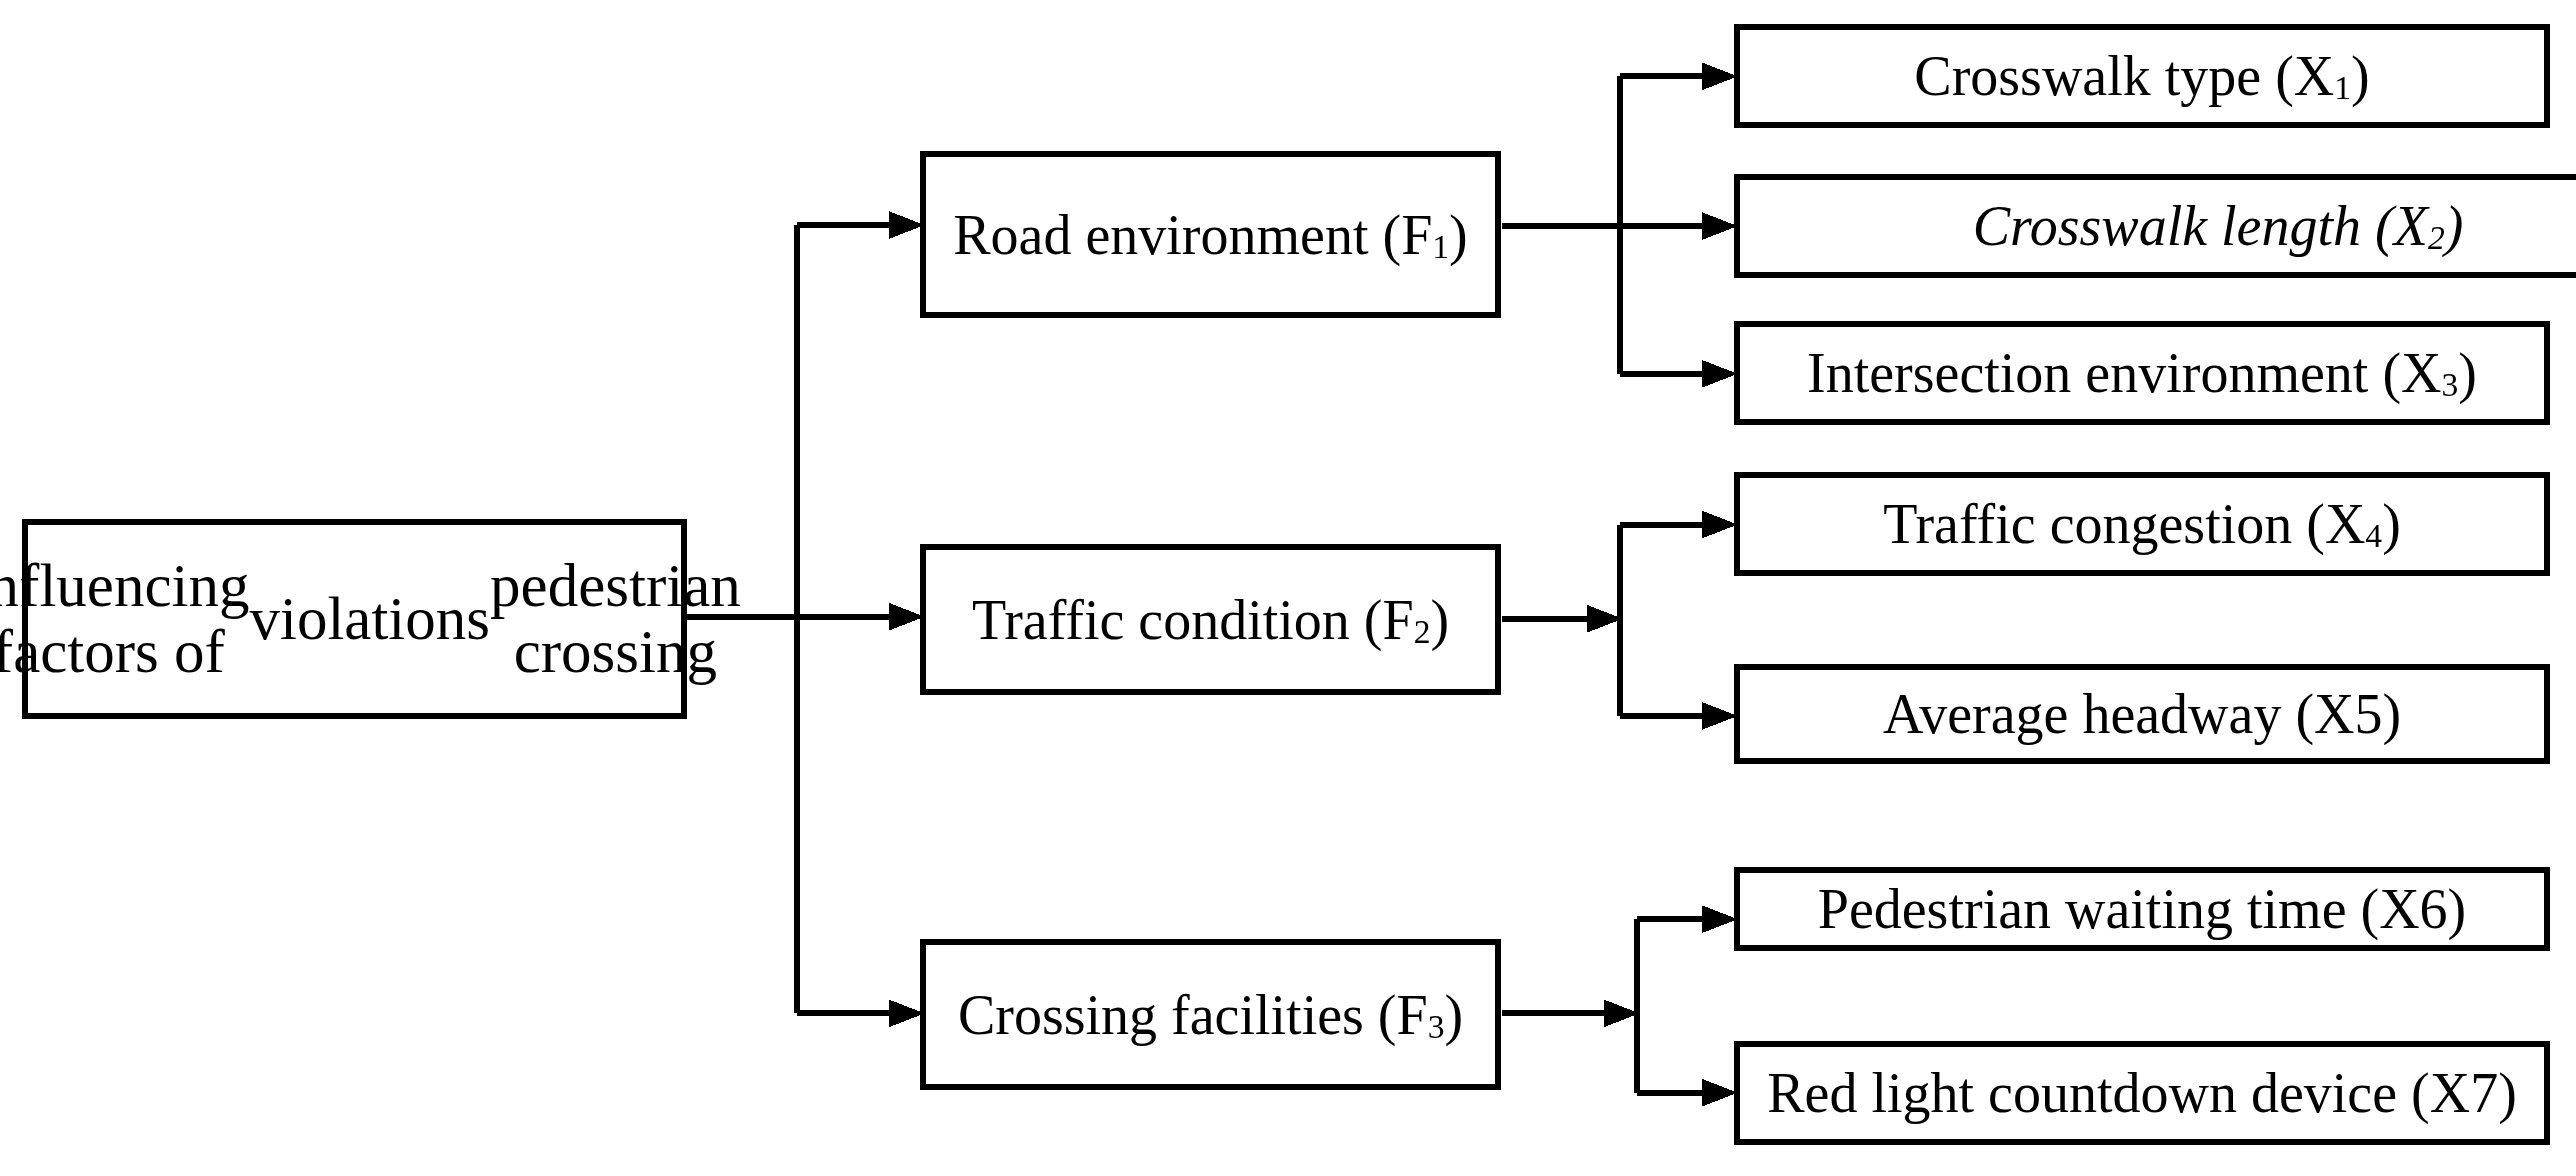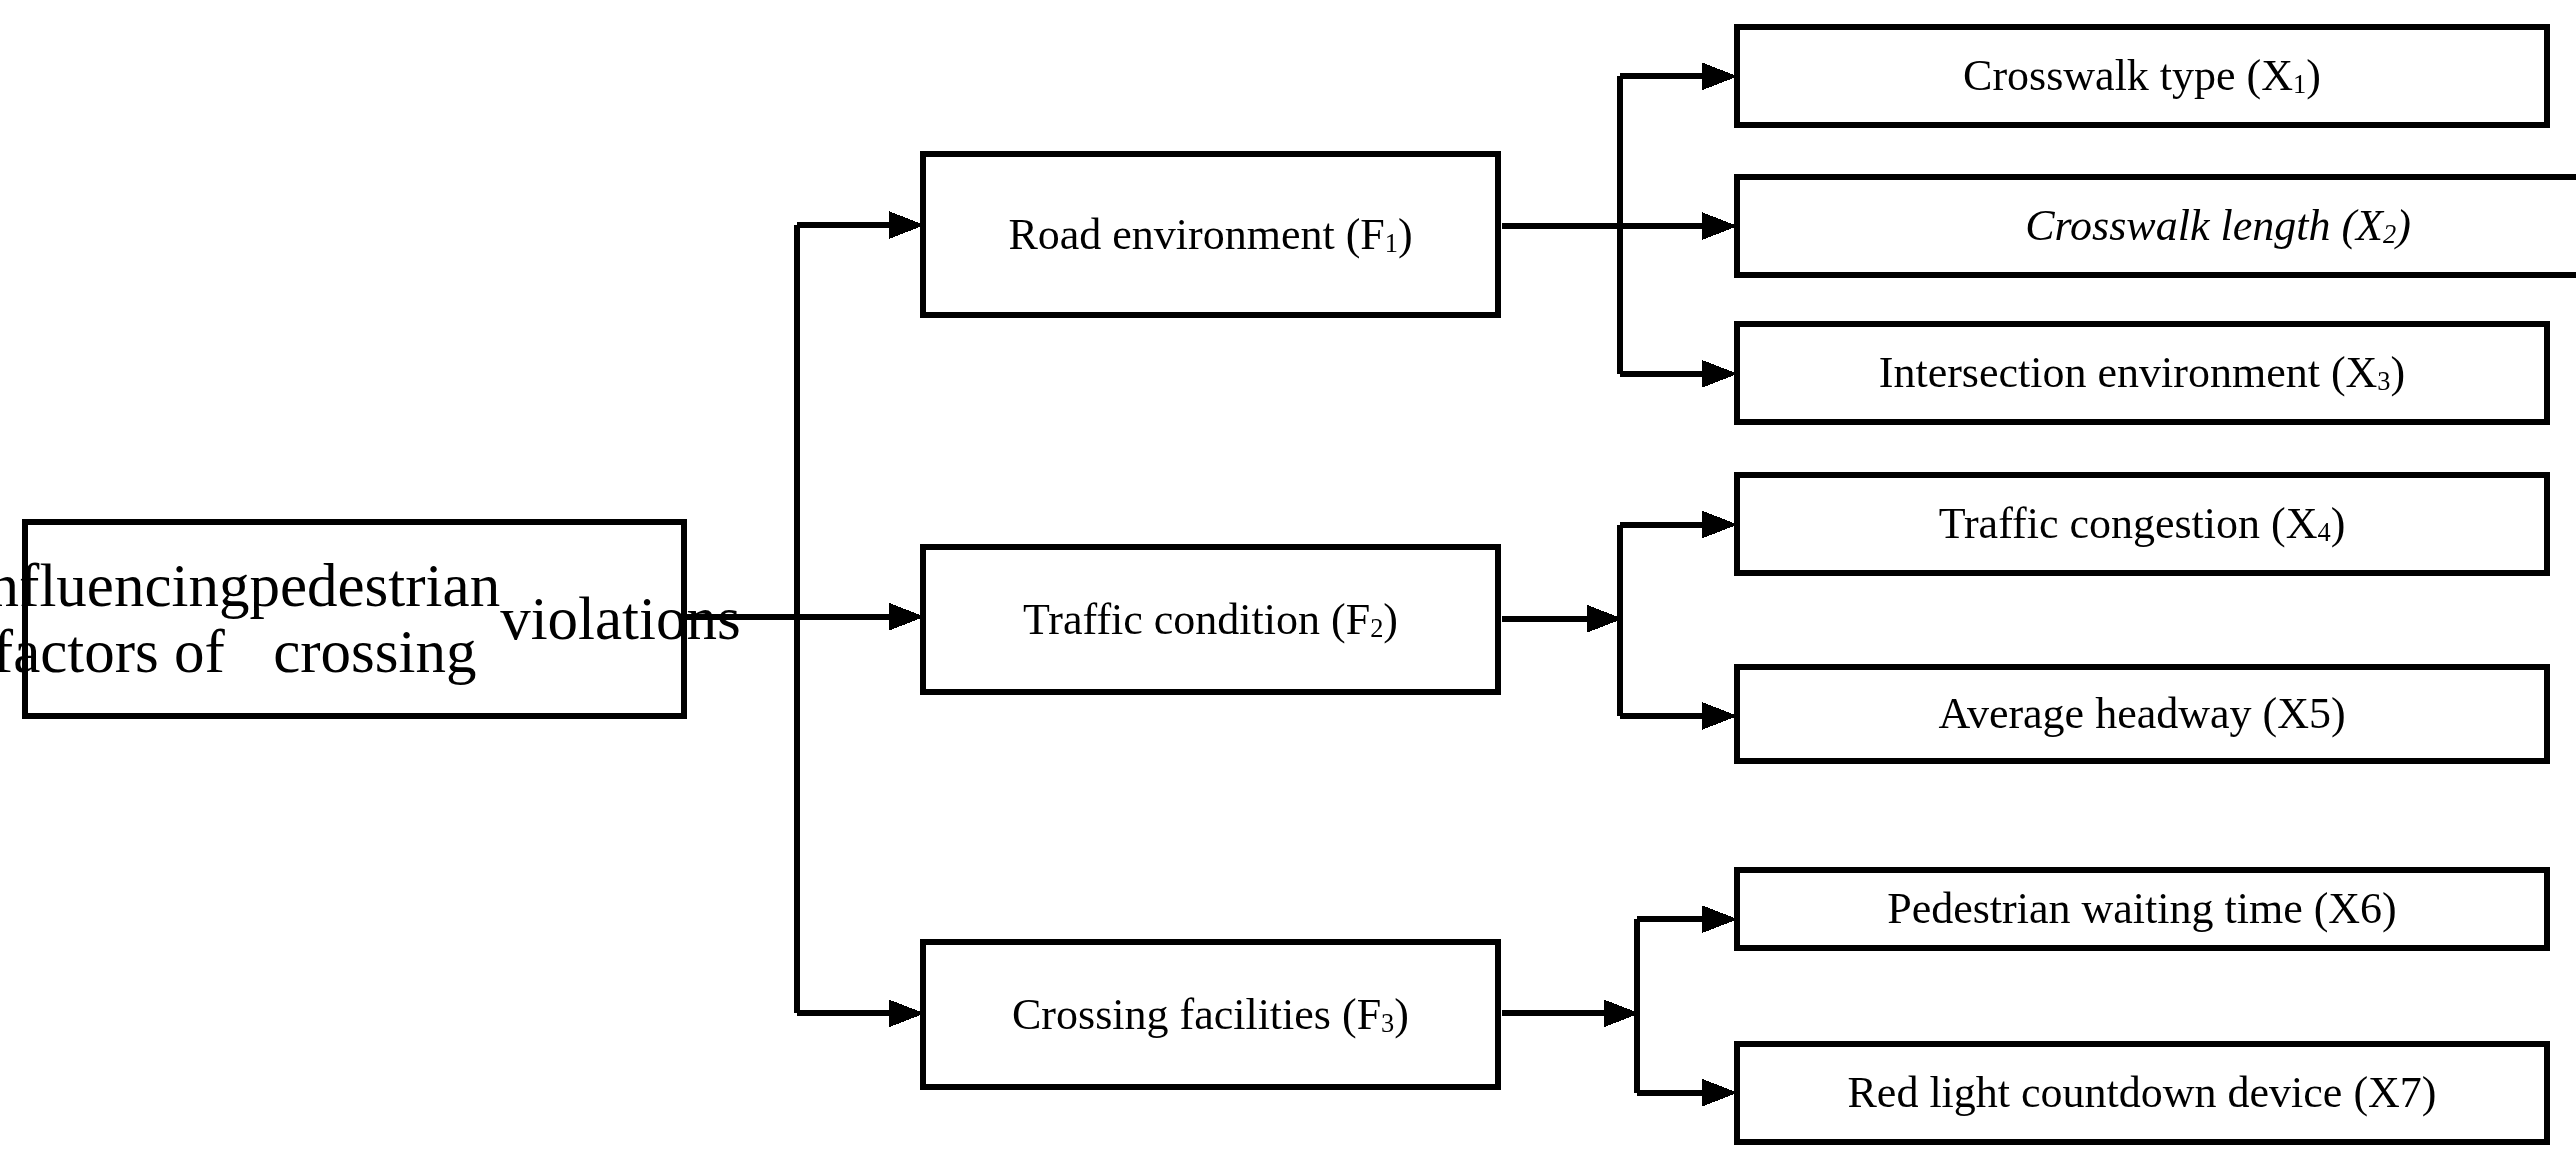--- a/index.html
+++ b/index.html
@@ -16,21 +16,21 @@
     position:absolute;
     box-sizing:border-box;
     border:6px solid #000000;
     background:#ffffff;
     display:flex;
     align-items:center;
     justify-content:center;
     text-align:center;
   }
   .root-box{font-size:61px;line-height:66px;flex-direction:row;}
-  .factor-box,.var-box{font-size:44px;line-height:1;}
+  .factor-box,.var-box{font-size:56px;line-height:1;}
   .lbl{display:inline-block;white-space:nowrap;}
   .lbl sub{
     font-size:0.6em;
     line-height:0;
     vertical-align:-0.12em;
   }
 </style>
 </head>
 <body>
 
@@ -71,22 +71,22 @@
       <polygon points="1752,927 1716,913 1716,941"></polygon>
       <polygon points="1752,1102 1716,1088 1716,1116"></polygon>
 
       <polygon points="1636,624 1600,610 1600,638"></polygon>
       <polygon points="1653,1022 1617,1008 1617,1036"></polygon>
     </g>
   </svg>
 
   <div class="box root-box" style="left:22px;top:519px;width:665px;height:200px;">
     <div>Influencing factors of</div>
+    <div>violations</div>
     <div>pedestrian crossing</div>
-    <div>violations</div>
   </div>
 
   <div class="box factor-box" style="left:920px;top:151px;width:581px;height:167px;">
     <span class="lbl"><span>Road environment (F</span><sub>1</sub><span>)</span></span>
   </div>
 
   <div class="box factor-box" style="left:920px;top:544px;width:581px;height:151px;">
     <span class="lbl"><span>Traffic condition (F</span><sub>2</sub><span>)</span></span>
   </div>
 

